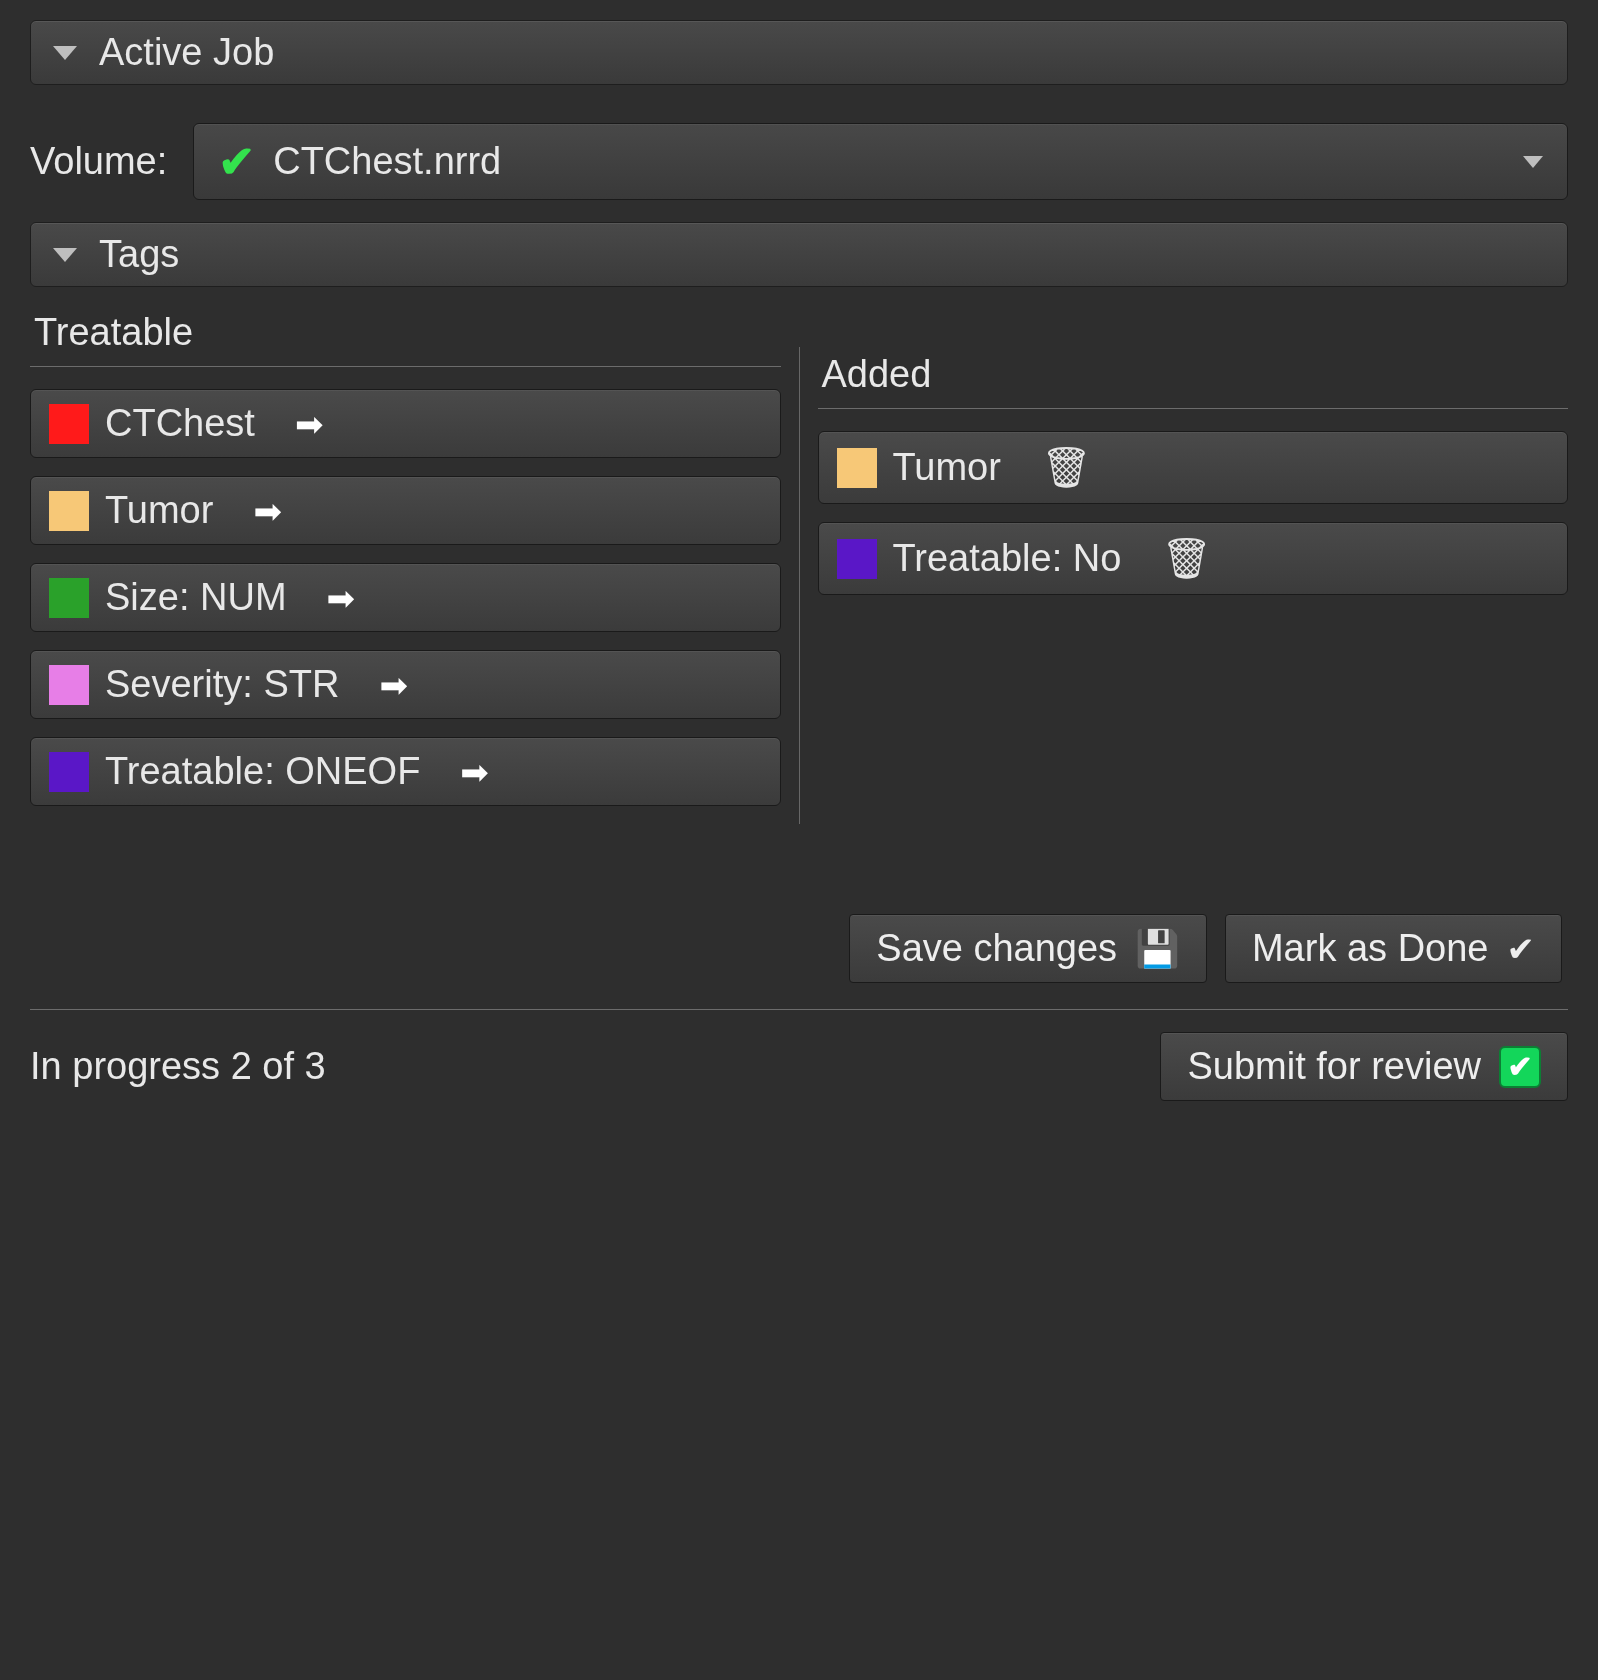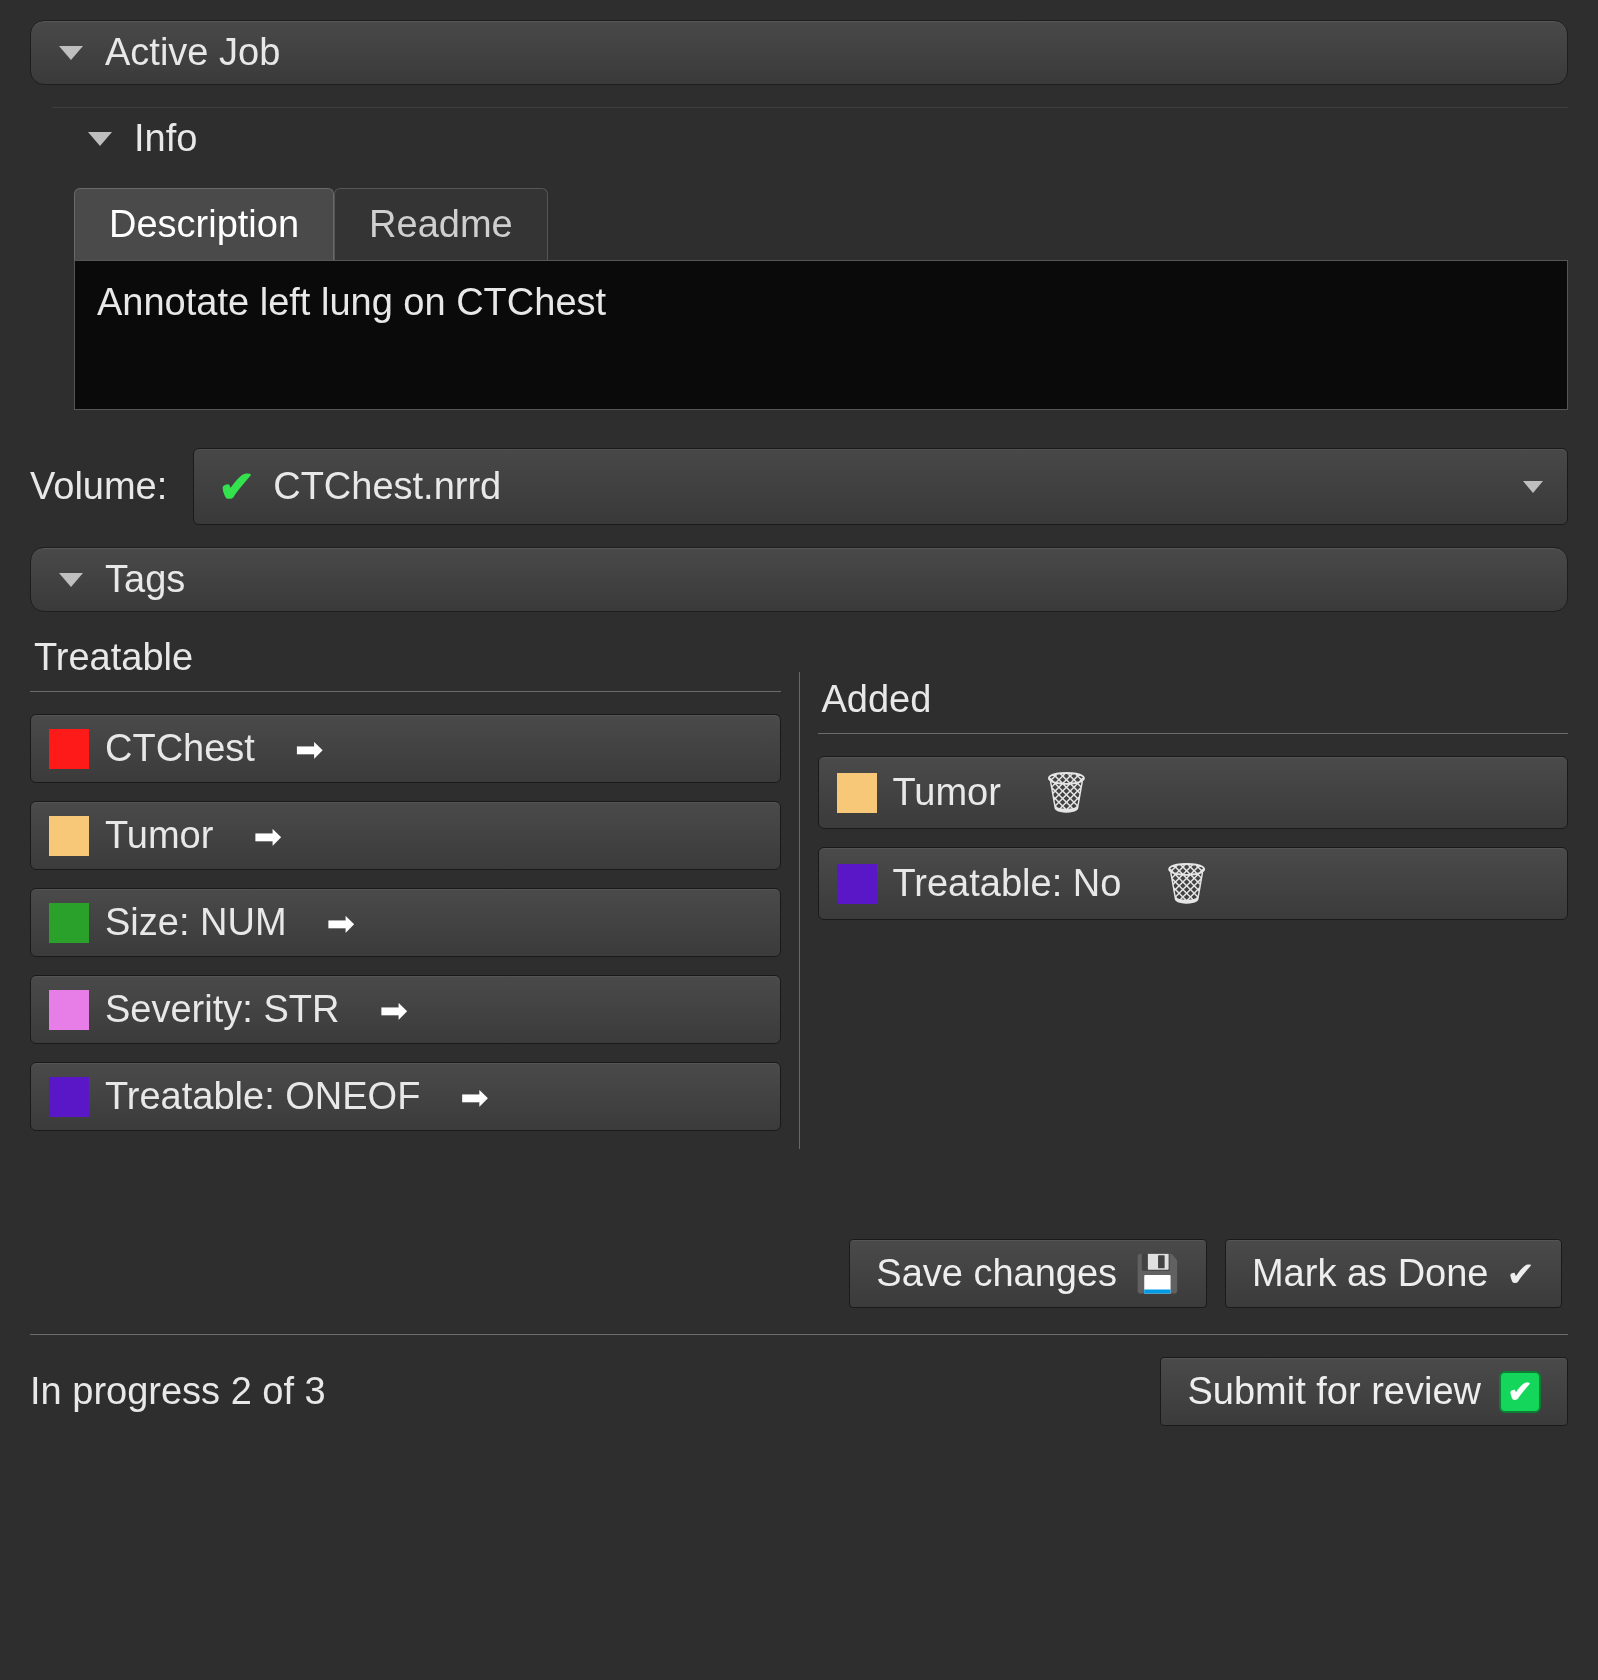--- a/index.html
+++ b/index.html
@@ -13,22 +13,22 @@
   }
   .root {
     padding: 20px 30px;
   }
   .panel-header {
     display: flex;
     align-items: center;
     gap: 22px;
     background: linear-gradient(#494949, #3a3a3a);
     border: 1px solid #1e1e1e;
-    border-radius: 14px;
-    padding: 10px 28px;
+    border-radius: 6px;
+    padding: 10px 22px;
     box-shadow: inset 0 1px 0 rgba(255,255,255,0.08);
   }
   .panel-header.small {
     background: none;
     border: none;
     border-radius: 0;
     padding: 10px 12px 10px 36px;
   }
   .tri {
     width: 0; height: 0;
@@ -190,38 +190,20 @@
 </head>
 <body>
 
 <div class="root">
 
   <div class="panel-header">
     <span class="tri"></span>
     <span>Active Job</span>
   </div>
 
-  <div class="info-block">
-    <div class="panel-header small">
-      <span class="tri"></span>
-      <span>Info</span>
-    </div>
-
-    <div class="tabs">
-      <div class="tab active">
-        <span>Description</span>
-      </div>
-      <div class="tab">
-        <span>Readme</span>
-      </div>
-    </div>
-    <div class="desc-box">
-      <span>Annotate left lung on CTChest</span>
-    </div>
-  </div>
 
   <div class="row-volume">
     <span>Volume:</span>
     <div class="combo">
       <span class="check-green">✔</span>
       <span>CTChest.nrrd</span>
       <span class="spacer"></span>
       <span class="tri-small"></span>
     </div>
   </div>

